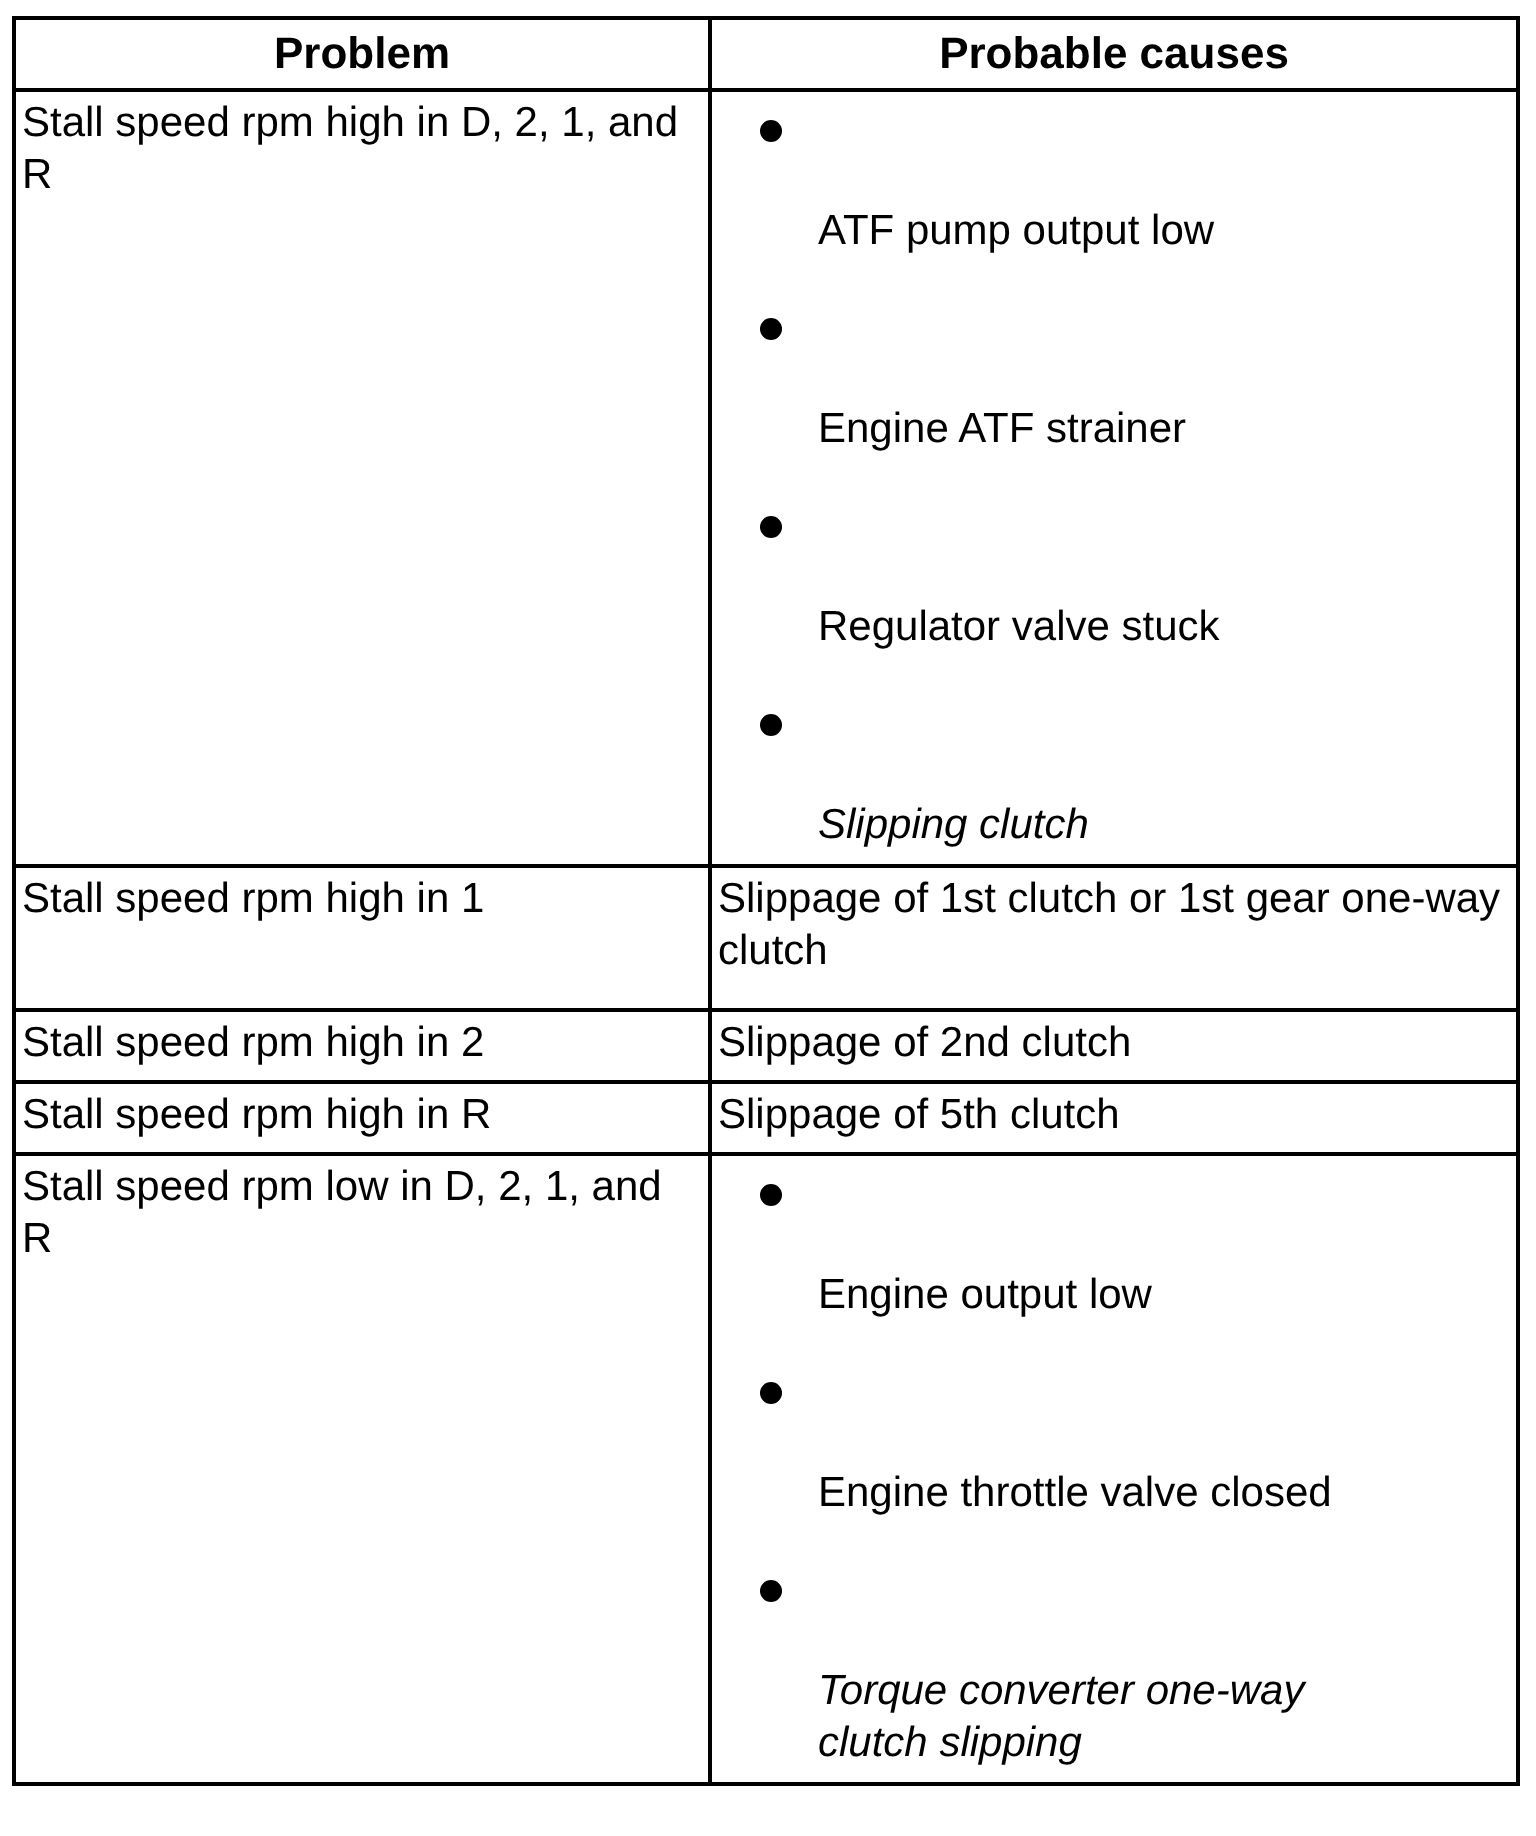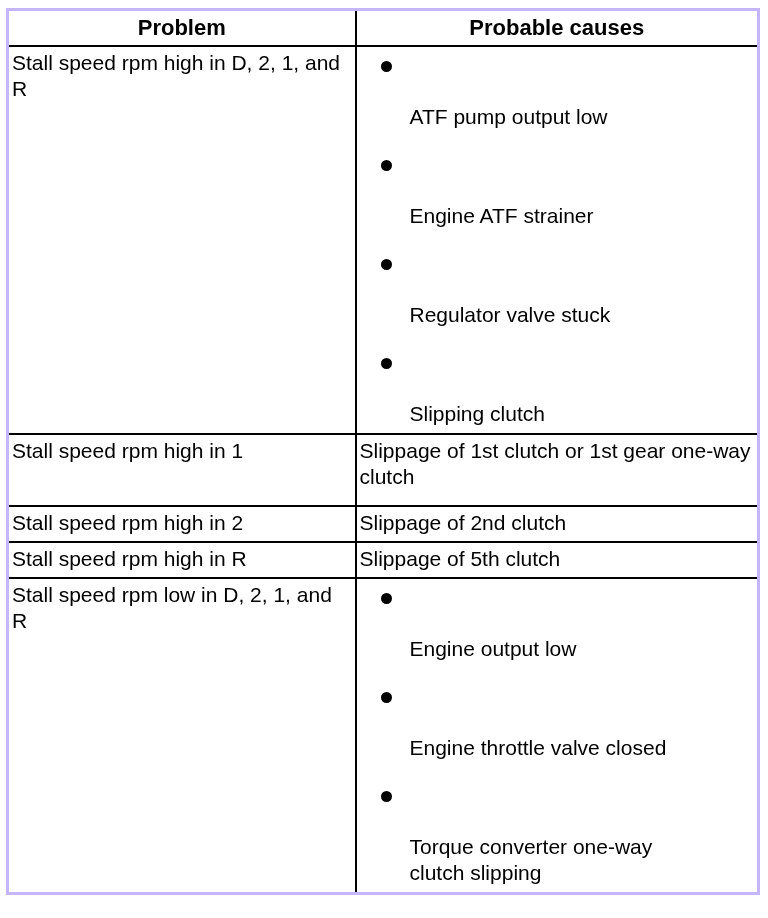--- a/index.html
+++ b/index.html
@@ -11,21 +11,21 @@
     color: #000000;
     font-family: "Liberation Sans", "DejaVu Sans", sans-serif;
   }
   .page {
     padding: 8px 6px 8px 6px;
   }
   table.trouble-table {
     border-collapse: collapse;
     width: 754px;
     table-layout: fixed;
-    border: 3px solid #c4b5fd;
+    border: 1px solid #c4b5fd;
   }
   .trouble-table th,
   .trouble-table td {
     border: 2px solid #000;
     vertical-align: top;
   }
   th.col-problem { width: 348px; }
   .trouble-table th {
     font-size: 22px;
     font-weight: bold;
@@ -57,20 +57,21 @@
     border-radius: 50%;
     margin-top: 8px;
   }
   .cause-text {
     padding-left: 29px;
     margin-top: 32px;
     margin-bottom: 30px;
   }
   .cause-item:last-child .cause-text {
     margin-bottom: 4px;
+    font-style: italic;
   }
   .cause-text.narrow {
     max-width: 285px;
   }
 </style>
 </head>
 <body>
 
 <div class="page">
   <table class="trouble-table">

